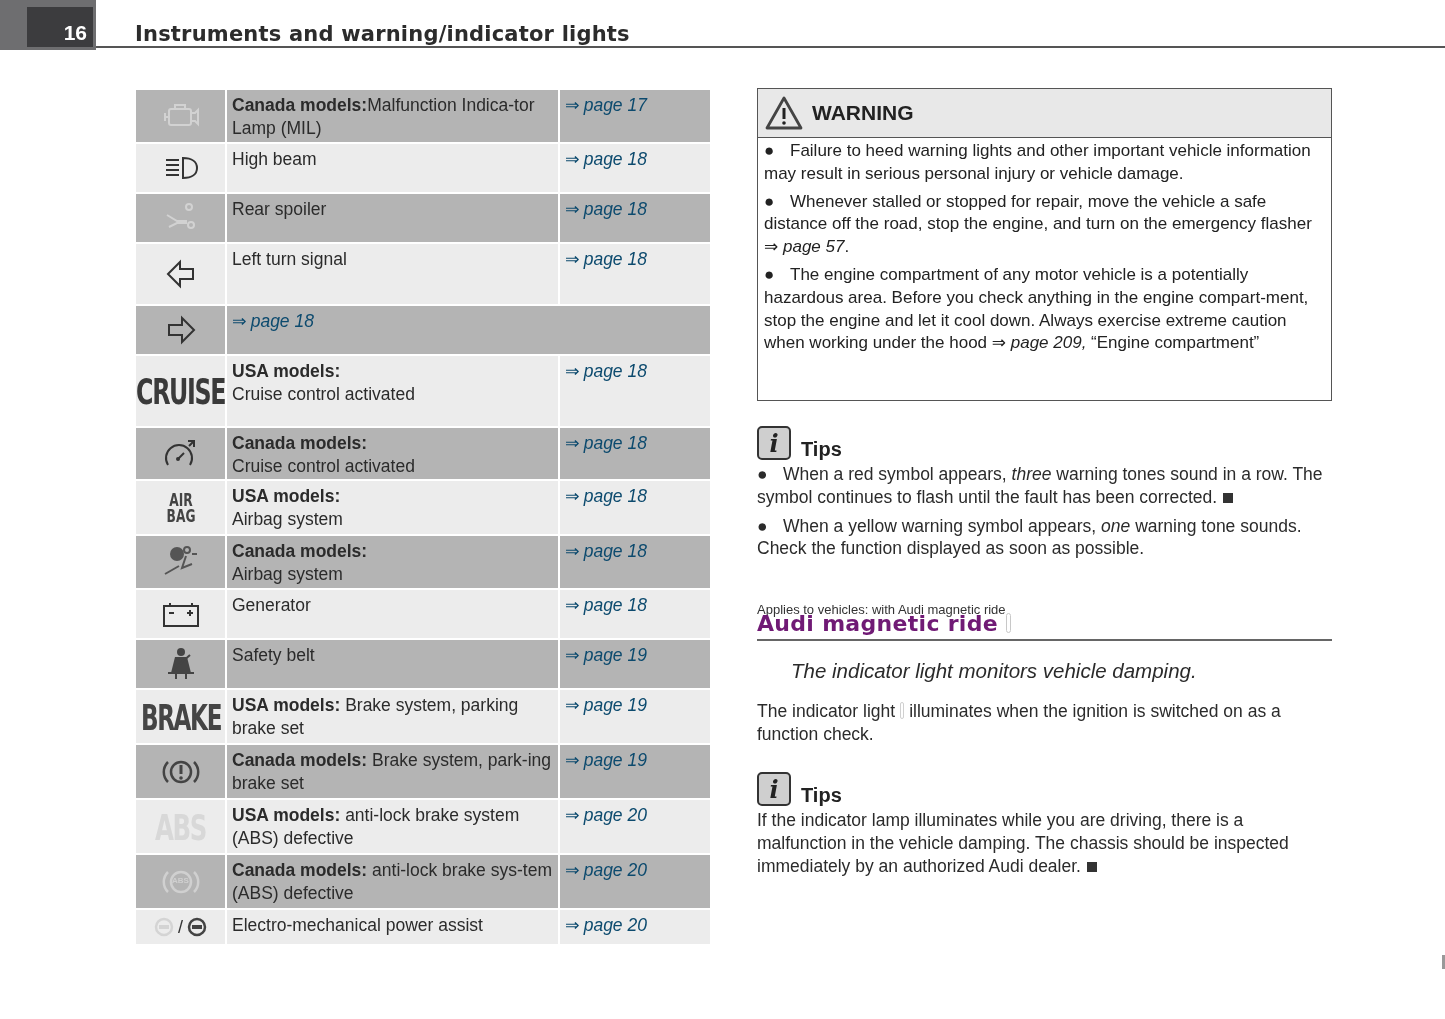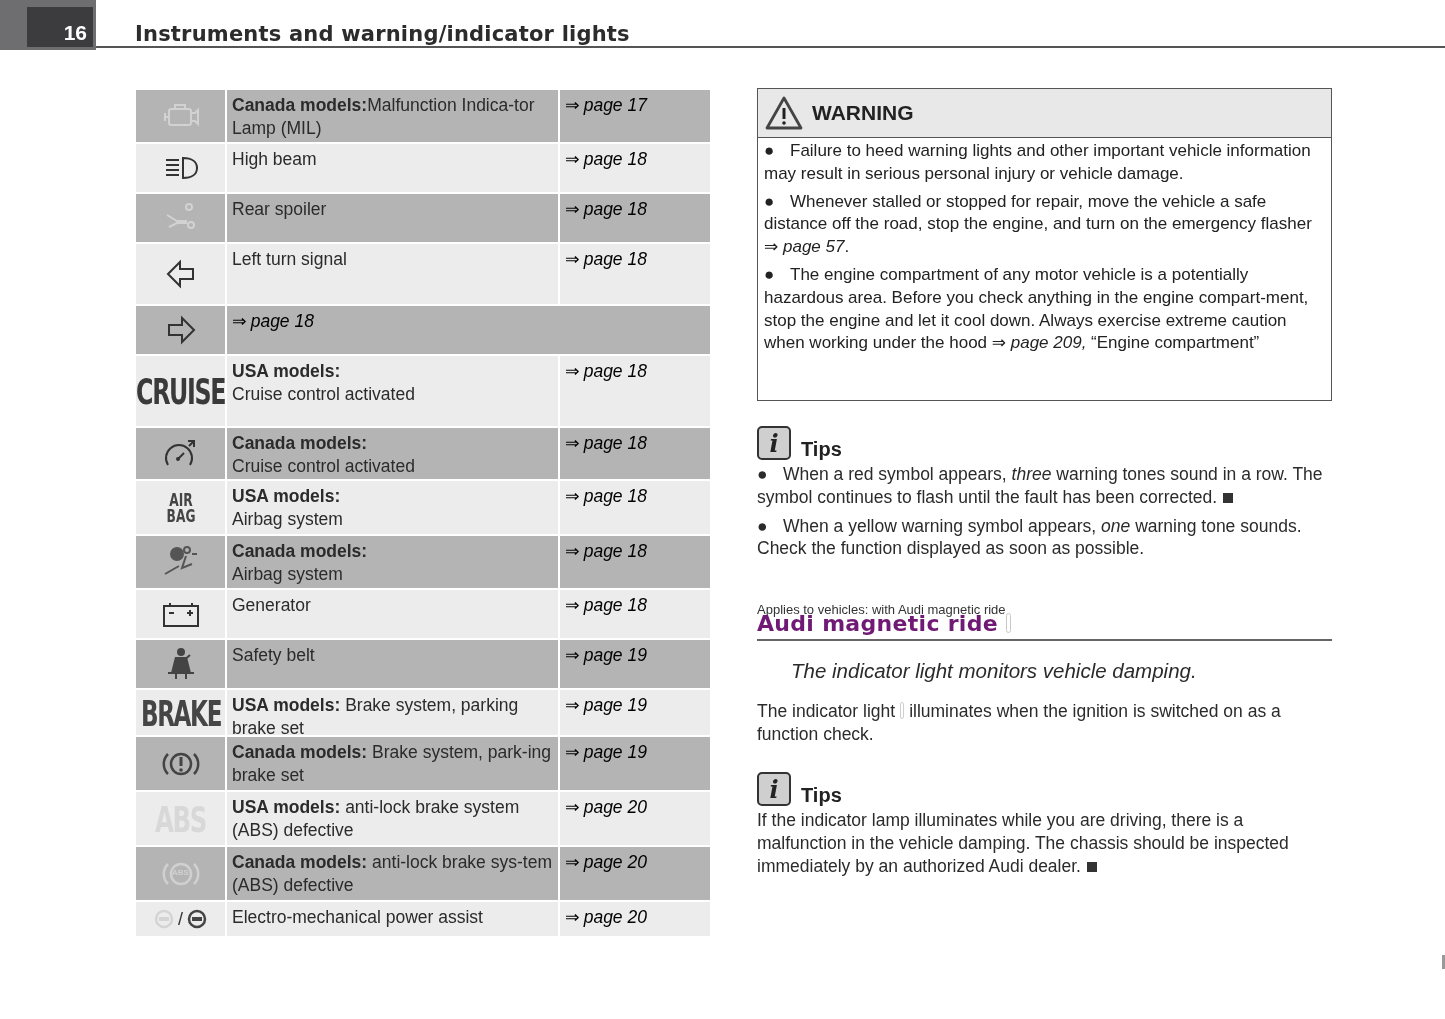--- a/index.html
+++ b/index.html
@@ -13,21 +13,21 @@
   .hdr-title { position: absolute; left: 135px; top: 22px; font-size: 21px; font-weight: bold; color: #2c2c2c; letter-spacing: 0.2px; font-family: "DejaVu Sans", sans-serif; }
   .hdr-rule { position: absolute; left: 96px; top: 46px; width: 1349px; height: 2px; background: #555; }
 
   
   .tbl { position: absolute; left: 136px; top: 90px; width: 574px; border-collapse: collapse; }
   .row { display: flex; border-bottom: 2px solid #ffffff; }
   .row.dark { background: #b4b4b4; justify-content: flex-end; }
   .row.light { background: #ececec; }
   .c-icon { width: 91px; flex: 0 0 91px; display: flex; align-items: center; justify-content: center; border-right: 2px solid #ffffff; }
   .c-desc { width: 333px; flex: 0 0 333px; padding: 4px 5px 4px 5px; font-size: 17.5px; line-height: 22.5px; color: #2b2b2b; border-right: 2px solid #ffffff; }
-  .c-ref { flex: 1; padding: 4px 5px; font-size: 17.5px; line-height: 22.5px; font-style: italic; color: #000000; }
+  .c-ref { flex: 1; padding: 4px 5px; font-size: 17.5px; line-height: 22.5px; font-style: italic; color: #0c4a6e; }
   .c-ref .arr { font-style: normal; margin-right: 4px; }
   .b { font-weight: bold; }
 
   .icon-text { font-family: "DejaVu Sans", sans-serif; font-weight: bold; letter-spacing: -2px; transform: scaleX(0.78); display: inline-block; }
 
   
   .warn { position: absolute; left: 757px; top: 88px; width: 575px; height: 313px; border: 1.5px solid #555; }
   .warn-head { height: 49px; background: #e8e8e8; border-bottom: 1.5px solid #555; display: flex; align-items: center; padding-left: 6px; }
   .warn-title { font-size: 21px; font-weight: bold; margin-left: 8px; color: #222; }
   .warn-body { padding: 0 6px; }
@@ -188,21 +188,21 @@
       <svg width="30" height="34" viewBox="0 0 30 34">
           <circle cx="15" cy="5" r="4" fill="#444"></circle>
           <path d="M9 10h12l4 16H5z" fill="#444"></path>
           <path d="M2 26h26M10 26v6M20 26v6M8 22l16-14" stroke="#444" stroke-width="2" fill="none"></path>
         </svg>
     </div>
     <div class="c-desc"><span class="b"></span><span>Safety belt</span></div>
     <div class="c-ref"><span class="arr">⇒</span><span>page 19</span></div>
   </div>
 
-  <div class="row light" style="height:47px">
+  <div class="row light" style="height:55px">
     <div class="c-icon">
       <span class="icon-text" style="font-size:34px;color:#454545;transform:scaleX(0.68) scaleY(1.05);">BRAKE</span>
     </div>
     <div class="c-desc"><span class="b">USA models:</span><span> Brake system, parking brake set</span></div>
     <div class="c-ref"><span class="arr">⇒</span><span>page 19</span></div>
   </div>
 
   <div class="row dark" style="height:55px">
     <div class="c-icon">
       <svg width="38" height="30" viewBox="0 0 38 30">

